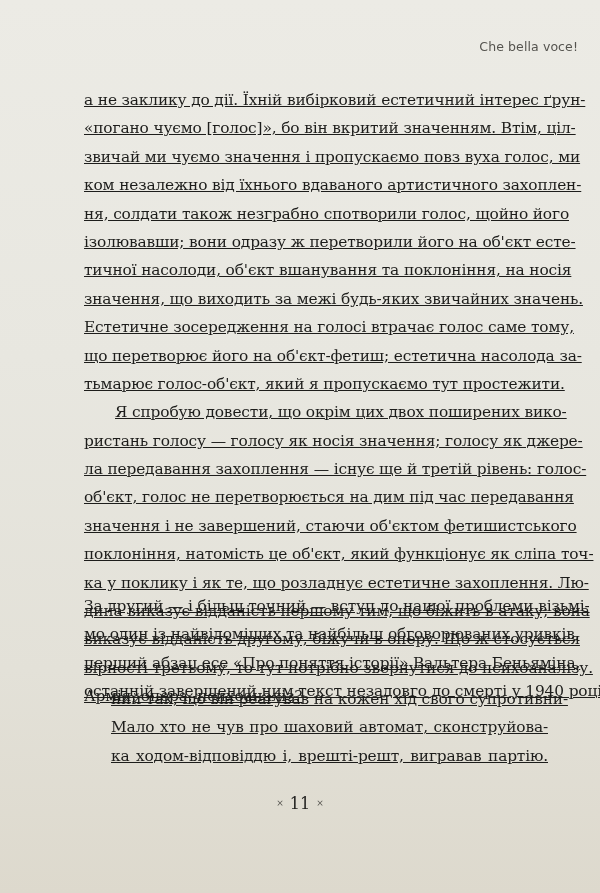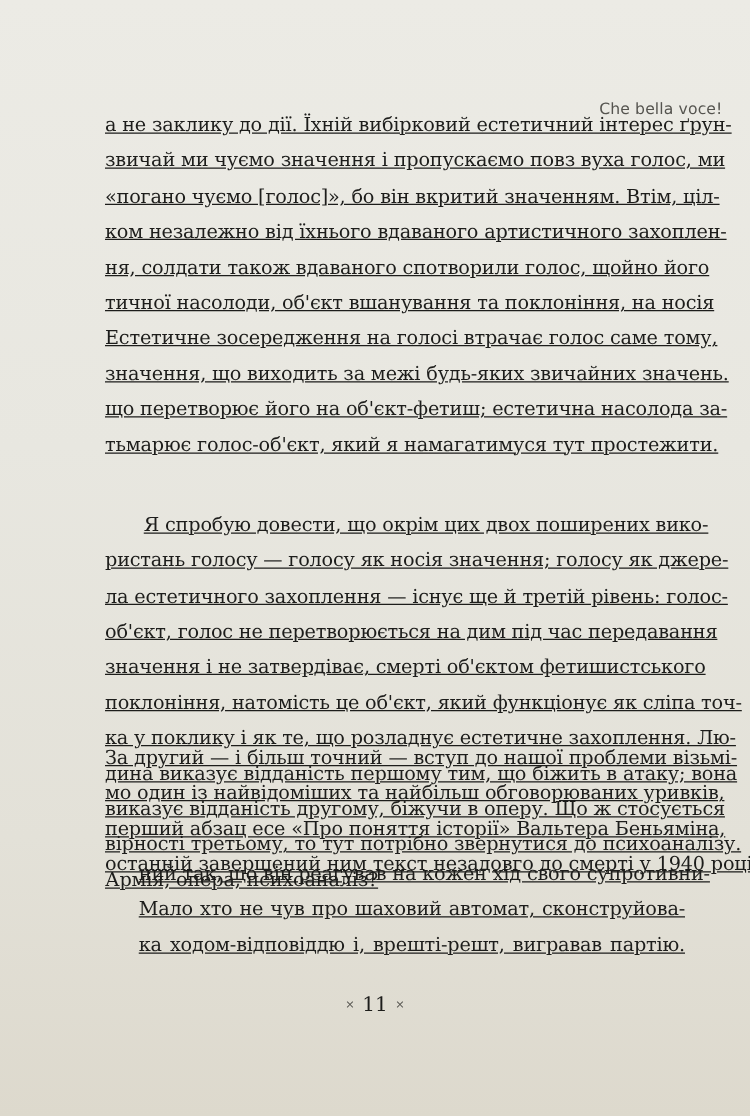--- a/index.html
+++ b/index.html
@@ -16,21 +16,20 @@
       color: #1d1d1b;
     }
     .running-header {
       position: absolute;
       top: 39px;
       right: 22px;
       font-family: "DejaVu Sans", "Liberation Sans", sans-serif;
       font-size: 12.5px;
       color: #55544f;
       letter-spacing: 0.1px;
-      margin-top: 40px;
     }
     .text-block {
       position: absolute;
       left: 84px;
       width: 464px;
       font-size: 15.4px;
       line-height: 28.4px;
       letter-spacing: -0.15px;
       text-decoration: underline;
     }
@@ -39,21 +38,20 @@
       white-space: nowrap;
       text-align: justify;
       text-align-last: justify;
       height: 28.4px;
     }
     .line.last {
       text-align-last: left;
     }
     .line.indent {
       padding-left: 31px;
-      margin-top: 36px;
     }
     .p1 { top: 86px; }
     .p3 { top: 592px; }
     .quote {
       left: 111px;
       width: 437px;
       top: 685px;
     }
     .sup {
       font-size: 9px;
@@ -75,35 +73,36 @@
       margin: 0 6px;
     }
   </style>
 </head>
 <body>
 
 <div class="running-header">Che bella voce!</div>
 
 <div class="text-block p1">
   <span class="line">а не заклику до дії. Їхній вибірковий естетичний інтерес ґрун-</span>
+  <span class="line">«погано чуємо [голос]», бо він вкритий значенням. Втім, ціл-</span>
   <span class="line">звичай ми чуємо значення і пропускаємо повз вуха голос, ми</span>
-  <span class="line">«погано чуємо [голос]», бо він вкритий значенням. Втім, ціл-</span>
   <span class="line">ком незалежно від їхнього вдаваного артистичного захоплен-</span>
-  <span class="line">ня, солдати також вдаваного спотворили голос, щойно його</span>
+  <span class="line">ня, солдати також незграбно спотворили голос, щойно його</span>
+  <span class="line">ізолювавши; вони одразу ж перетворили його на об'єкт есте-</span>
   <span class="line">тичної насолоди, об'єкт вшанування та поклоніння, на носія</span>
+  <span class="line">значення, що виходить за межі будь-яких звичайних значень.</span>
   <span class="line">Естетичне зосередження на голосі втрачає голос саме тому,</span>
-  <span class="line">значення, що виходить за межі будь-яких звичайних значень.</span>
   <span class="line">що перетворює його на об'єкт-фетиш; естетична насолода за-</span>
-  <span class="line last">тьмарює голос-об'єкт, який я намагатимуся тут простежити.</span>
+  <span class="line last">тьмарює голос-об'єкт, який я пропускаємо тут простежити.</span>
 
   <span class="line indent">Я спробую довести, що окрім цих двох поширених вико-</span>
   <span class="line">ристань голосу — голосу як носія значення; голосу як джере-</span>
-  <span class="line">ла естетичного захоплення — існує ще й третій рівень: голос-</span>
+  <span class="line">ла передавання захоплення — існує ще й третій рівень: голос-</span>
   <span class="line">об'єкт, голос не перетворюється на дим під час передавання</span>
-  <span class="line">значення і не затвердіває, смерті об'єктом фетишистського</span>
+  <span class="line">значення і не завершений, стаючи об'єктом фетишистського</span>
   <span class="line">поклоніння, натомість це об'єкт, який функціонує як сліпа точ-</span>
   <span class="line">ка у поклику і як те, що розладнує естетичне захоплення. Лю-</span>
   <span class="line">дина виказує відданість першому тим, що біжить в атаку; вона</span>
   <span class="line">виказує відданість другому, біжучи в оперу. Що ж стосується</span>
   <span class="line">вірності третьому, то тут потрібно звернутися до психоаналізу.</span>
   <span class="line last">Армія, опера, психоаналіз?</span>
 </div>
 
 <div class="text-block p3">
   <span class="line">За другий — і більш точний — вступ до нашої проблеми візьмі-</span>

